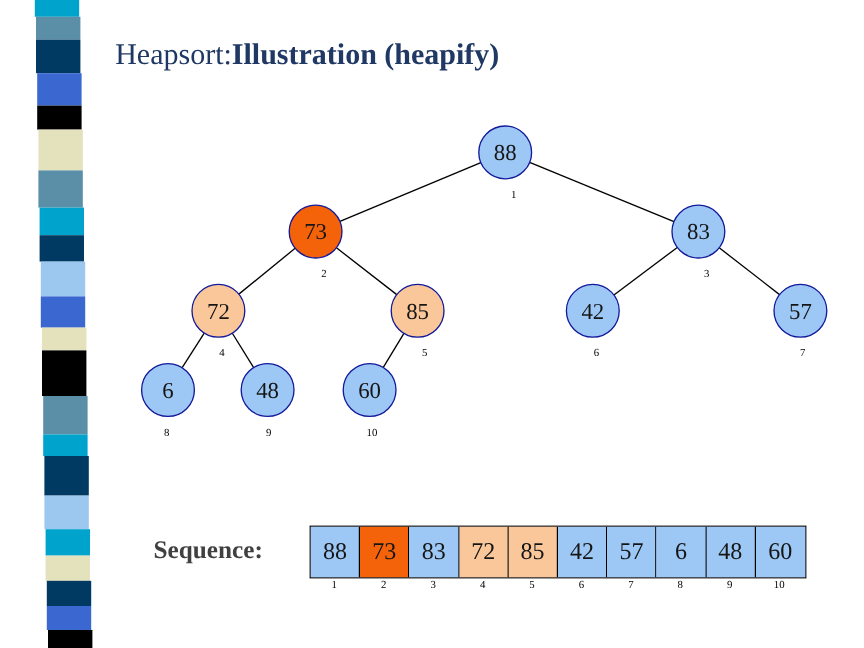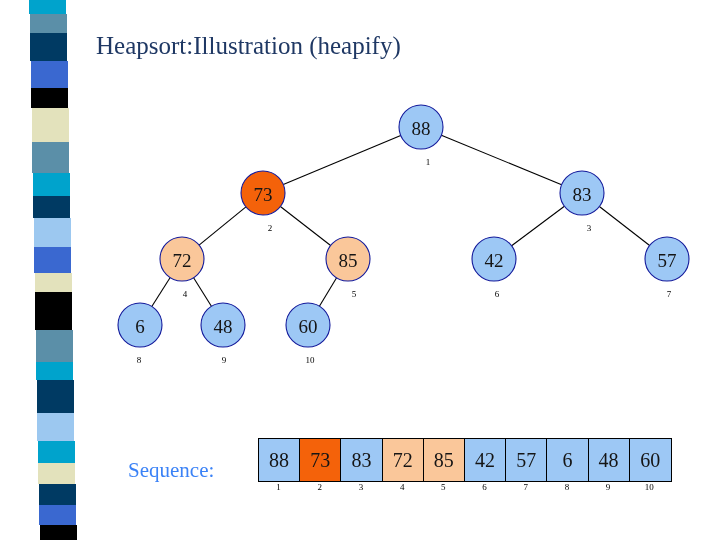--- a/index.html
+++ b/index.html
@@ -34,21 +34,21 @@
     left: 96px;
     top: 30px;
     width: 600px;
     color: #1F3864;
     font-family: "Liberation Serif", serif;
     font-size: 25px;
     line-height: 32px;
     white-space: nowrap;
   }
   #title .title-strong { font-weight: normal; }
-  #title .title-rest { font-weight: normal; }
+  #title .title-rest { font-weight: bold; }
 
   
   #tree-svg {
     position: absolute;
     left: 0;
     top: 0;
     width: 720px;
     height: 540px;
   }
   .node-circle {
@@ -71,25 +71,26 @@
   .tree-edge {
     stroke: #000000;
     stroke-width: 1.1;
     fill: none;
   }
 
   
   #sequence-label {
     position: absolute;
     left: 128px;
-    top: 458px;
+    top: 446px;
     font-family: "Liberation Serif", serif;
     font-size: 21px;
-    color: #3b82f6;
+    color: #404040;
     white-space: nowrap;
+    font-weight: bold;
   }
   #sequence-table {
     position: absolute;
     left: 258px;
     top: 438px;
     display: flex;
     border: 1px solid #000000;
     box-sizing: border-box;
   }
   .seq-cell {

